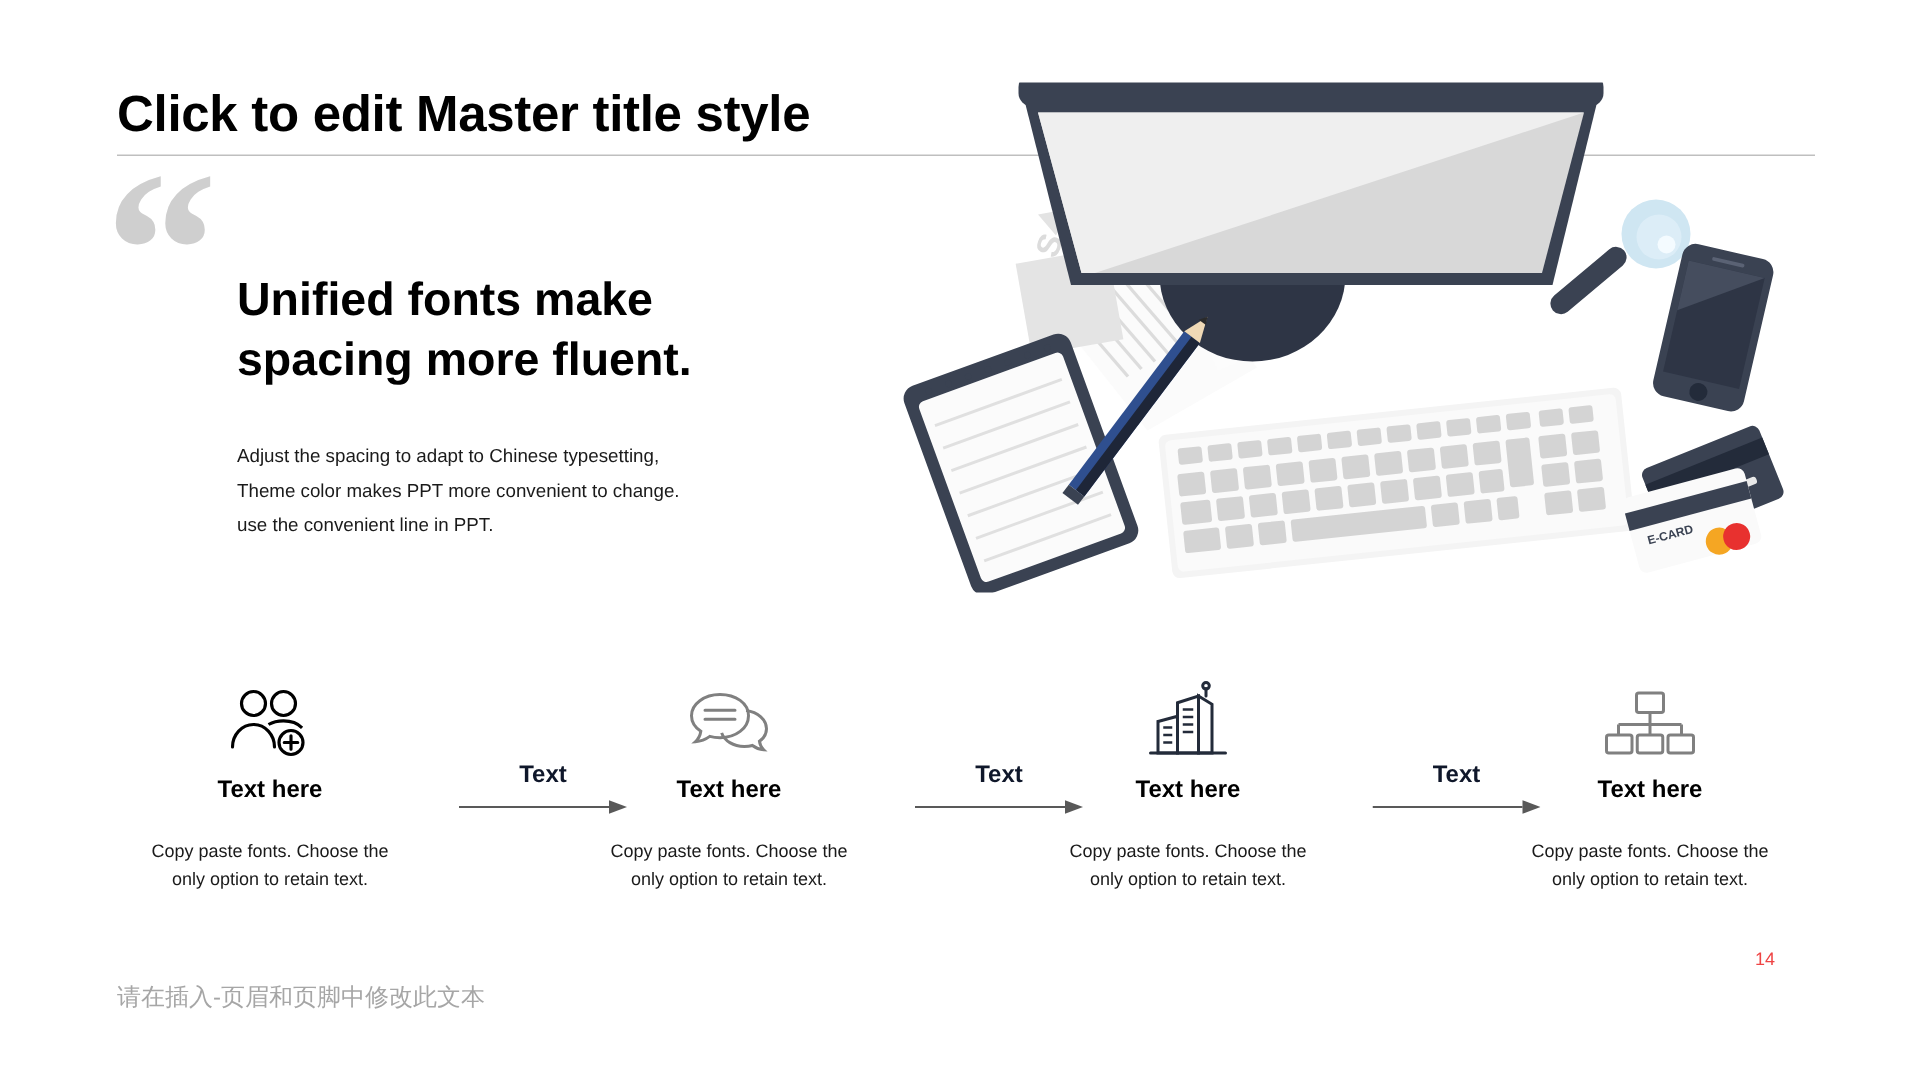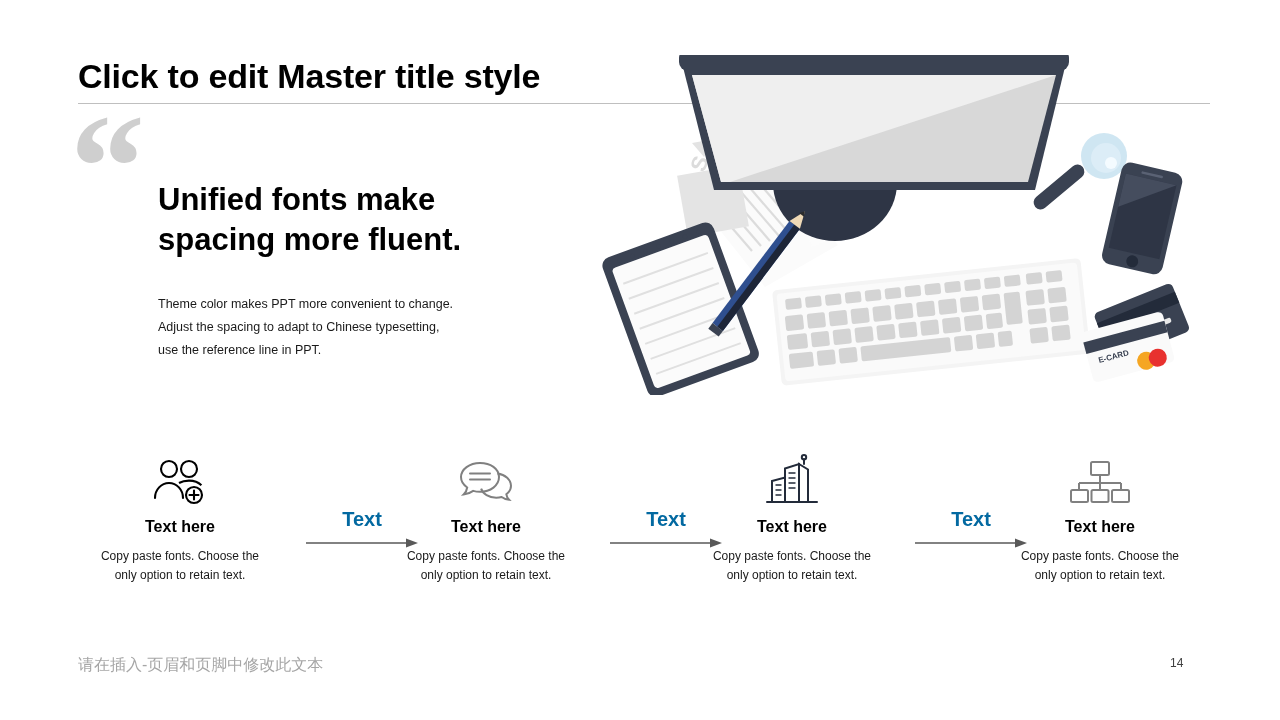--- a/index.html
+++ b/index.html
@@ -107,73 +107,73 @@
     align-items: flex-end;
     justify-content: center;
   }
   .step-title {
     margin-top: 12px;
     font-size: 16px;
     font-weight: bold;
     color: #000000;
   }
   .step-desc {
-    margin-top: 11px;
+    margin-top: 22px;
     font-size: 12px;
     line-height: 1.6;
     color: #1a1a1a;
     padding: 0 6px;
   }
   .connector {
     position: absolute;
     top: 58px;
     width: 112px;
     text-align: center;
   }
   .connector-label {
-    font-size: 20px;
+    font-size: 16px;
     font-weight: bold;
-    color: #0369a1;
+    color: #0f172a;
     margin-bottom: 6px;
     text-align: center;
   }
   .connector-arrow { display: block; }
 
   
   .footer-text {
     position: absolute;
     left: 78px;
     top: 655px;
     font-size: 16px;
     color: #a6a6a6;
     z-index: 5;
   }
   .page-number {
     position: absolute;
     left: 1170px;
-    top: 656px;
+    top: 632px;
     font-size: 12px;
-    color: #404040;
+    color: #ef4444;
     z-index: 5;
   }
 </style>
 </head>
 <body>
 
 <div id="slide">
 
   <div class="slide-title">Click to edit Master title style</div>
   <div class="title-rule"></div>
 
   <div class="quote-mark">“</div>
   <div class="headline">Unified fonts make spacing more fluent.</div>
   <div class="body-copy">
+    <div>Adjust the spacing to adapt to Chinese typesetting,</div>
     <div>Theme color makes PPT more convenient to change.</div>
-    <div>Adjust the spacing to adapt to Chinese typesetting,</div>
-    <div>use the reference line in PPT.</div>
+    <div>use the convenient line in PPT.</div>
   </div>
 
   <div class="illustration">
     <svg width="640" height="340" viewBox="0 0 640 340" xmlns="http://www.w3.org/2000/svg">
 
       <g>
         <polygon points="120,150 195,112 258,190 185,232" fill="#fbfbfb"></polygon>
         <g stroke="#dcdcdc" stroke-width="2.2">
           <line x1="134" y1="152" x2="172" y2="196"></line>
           <line x1="143" y1="147" x2="181" y2="191"></line>

